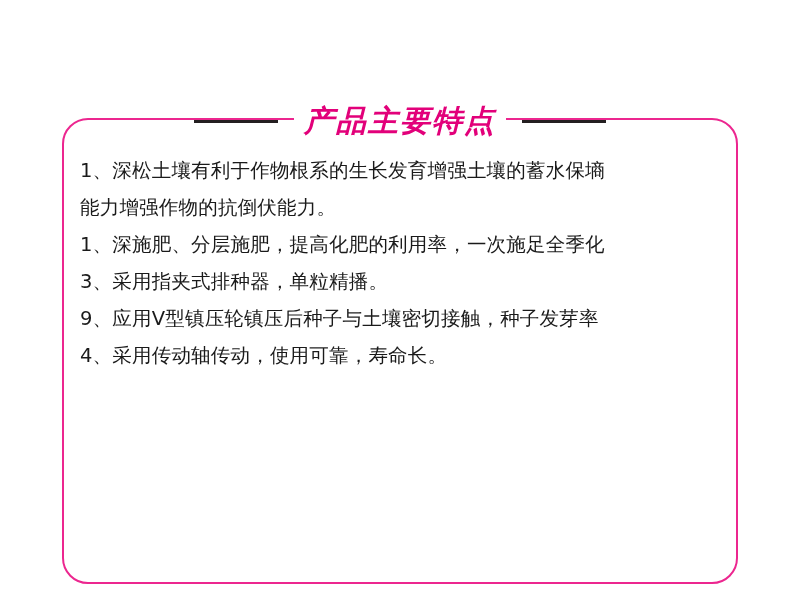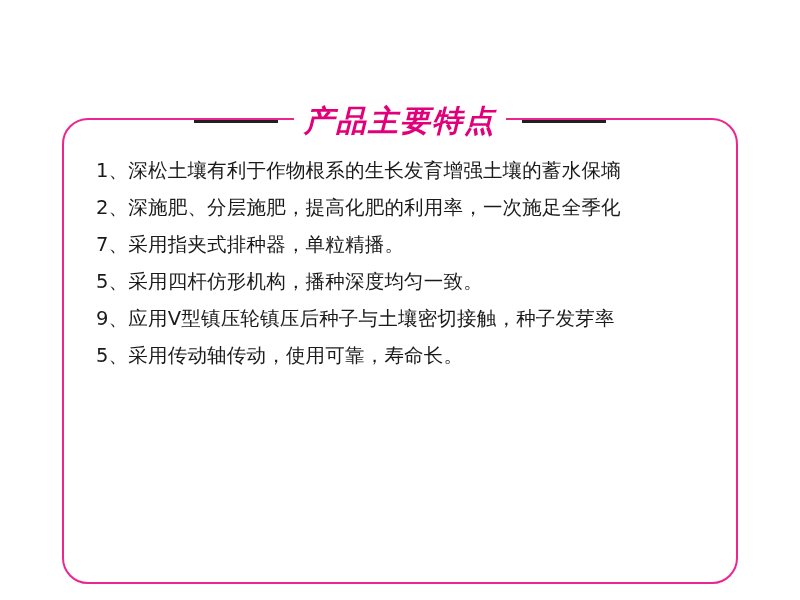--- a/index.html
+++ b/index.html
@@ -56,21 +56,21 @@
     font-size: 30px;
     color: #e2007a;
     letter-spacing: 2px;
     white-space: nowrap;
     background: #ffffff;
     padding: 0 10px;
     line-height: 40px;
   }
   .content {
     position: absolute;
-    left: 96px;
+    left: 80px;
     top: 152px;
     width: 630px;
     z-index: 4;
   }
   .line {
     font-family: "DejaVu Sans", "Liberation Sans", sans-serif;
     font-size: 19.5px;
     color: #1a1a1a;
     line-height: 37px;
     white-space: nowrap;
@@ -85,20 +85,20 @@
   <div class="frame"></div>
 
   <div class="title-row">
     <div class="title-rule"></div>
     <div class="title-text">产品主要特点</div>
     <div class="title-rule"></div>
   </div>
 
   <div class="content">
     <div class="line">1、深松土壤有利于作物根系的生长发育增强土壤的蓄水保墒</div>
-    <div class="line">2、深施肥、分层施肥，提高化肥的利用率，一次施足全季化</div>
-    <div class="line">7、采用指夹式排种器，单粒精播。</div>
-    <div class="line">5、采用四杆仿形机构，播种深度均匀一致。</div>
+    <div class="line">能力增强作物的抗倒伏能力。</div>
+    <div class="line">1、深施肥、分层施肥，提高化肥的利用率，一次施足全季化</div>
+    <div class="line">3、采用指夹式排种器，单粒精播。</div>
     <div class="line">9、应用V型镇压轮镇压后种子与土壤密切接触，种子发芽率</div>
-    <div class="line">5、采用传动轴传动，使用可靠，寿命长。</div>
+    <div class="line">4、采用传动轴传动，使用可靠，寿命长。</div>
   </div>
 
 </div>
 
 </body></html>

